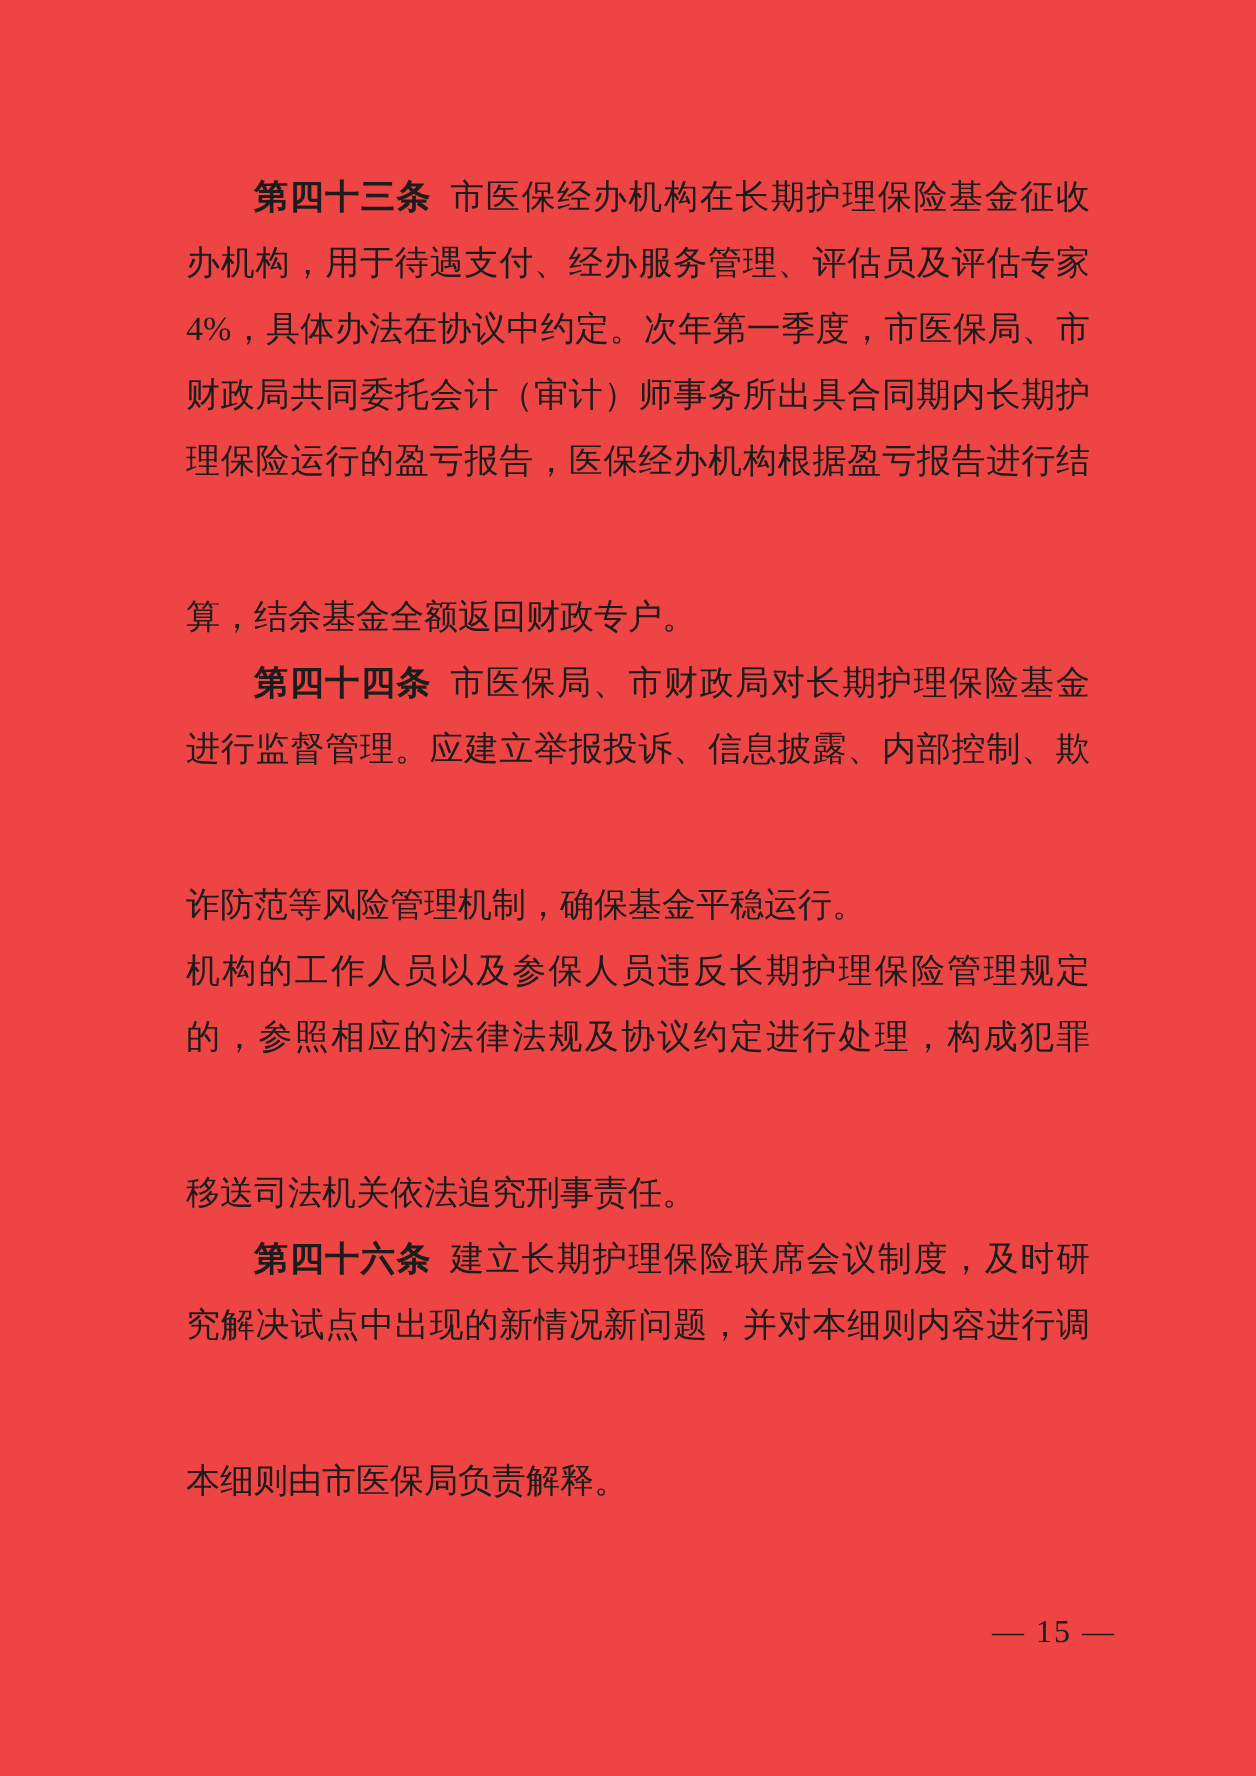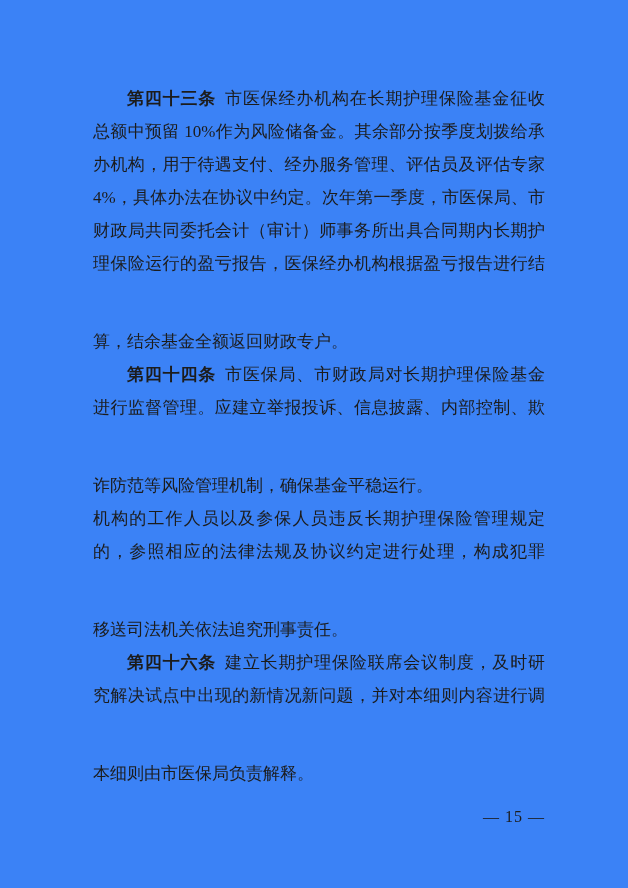--- a/index.html
+++ b/index.html
@@ -4,21 +4,21 @@
 <style>
   html, body {
     margin: 0;
     padding: 0;
     background: #ffffff;
   }
   .page {
     position: relative;
     width: 628px;
     height: 888px;
-    background: #3b82f6;
+    background: #ef4444;
     overflow: hidden;
     font-family: "Liberation Serif", "DejaVu Serif", serif;
     color: #1c1c1c;
   }
   .content {
     position: absolute;
     left: 93px;
     top: 82px;
     width: 452px;
   }
@@ -47,37 +47,36 @@
     font-size: 18px;
     font-weight: 700;
     text-align: center;
     height: 33px;
     line-height: 33px;
     margin-top: 27px;
     margin-bottom: 7px;
   }
   .footer {
     position: absolute;
-    left: 93px;
+    left: 106px;
     top: 800px;
     width: 452px;
     height: 33px;
     line-height: 33px;
     text-align: right;
     font-size: 16px;
     letter-spacing: 1px;
   }
 </style>
 </head>
 <body>
 
 <div class="page">
   <div class="content">
       <div class="line first"><span class="article-no">第四十三条</span><span>市医保经办机构在长期护理保险基金征收</span></div>
-      <div class="line">总额中预留 10%作为风险储备金。其余部分按季度划拨给承</div>
       <div class="line">办机构，用于待遇支付、经办服务管理、评估员及评估专家</div>
       <div class="line">4%，具体办法在协议中约定。次年第一季度，市医保局、市</div>
       <div class="line">财政局共同委托会计（审计）师事务所出具合同期内长期护</div>
       <div class="line">理保险运行的盈亏报告，医保经办机构根据盈亏报告进行结</div>
       <div class="line last">算，结余基金全额返回财政专户。</div>
       <div class="line first"><span class="article-no">第四十四条</span><span>市医保局、市财政局对长期护理保险基金</span></div>
       <div class="line">进行监督管理。应建立举报投诉、信息披露、内部控制、欺</div>
       <div class="line last">诈防范等风险管理机制，确保基金平稳运行。</div>
       <div class="line">机构的工作人员以及参保人员违反长期护理保险管理规定</div>
       <div class="line">的，参照相应的法律法规及协议约定进行处理，构成犯罪的，</div>

